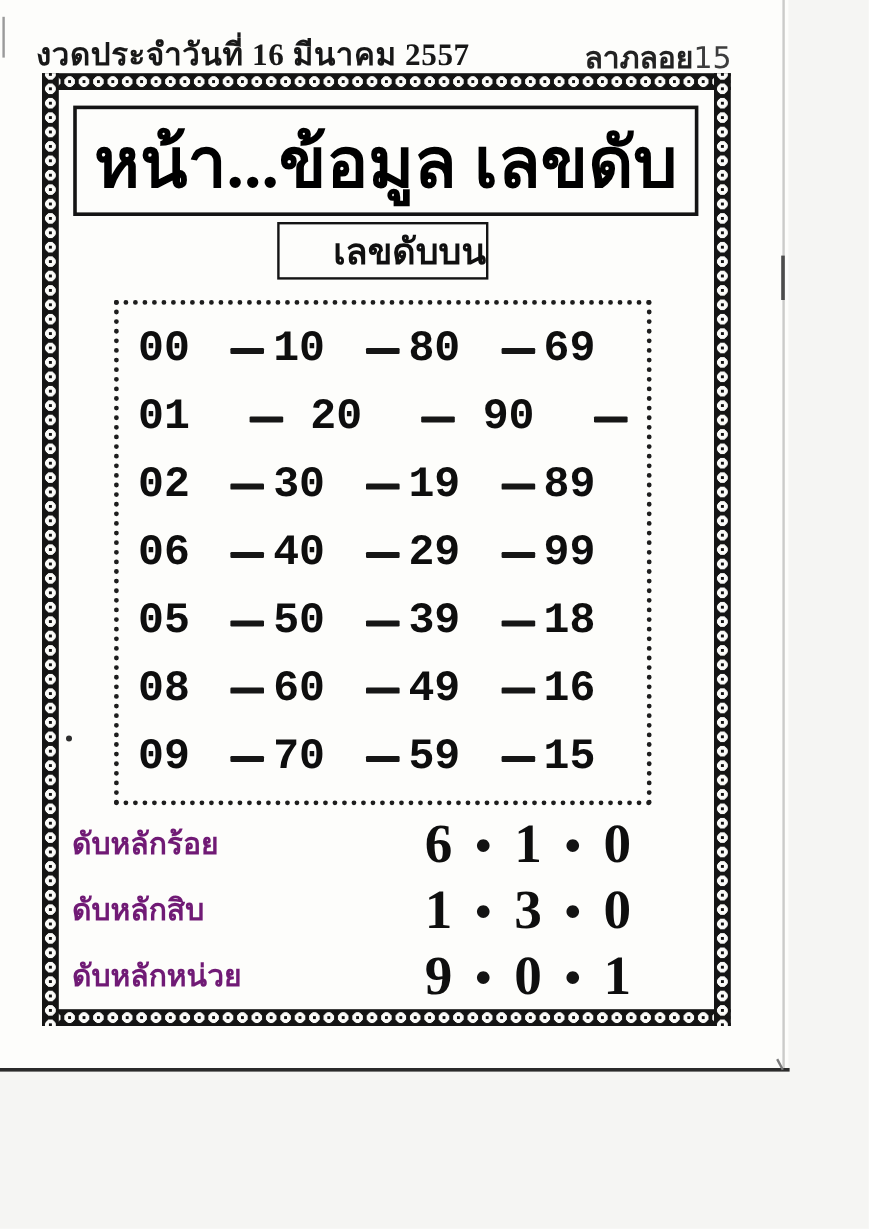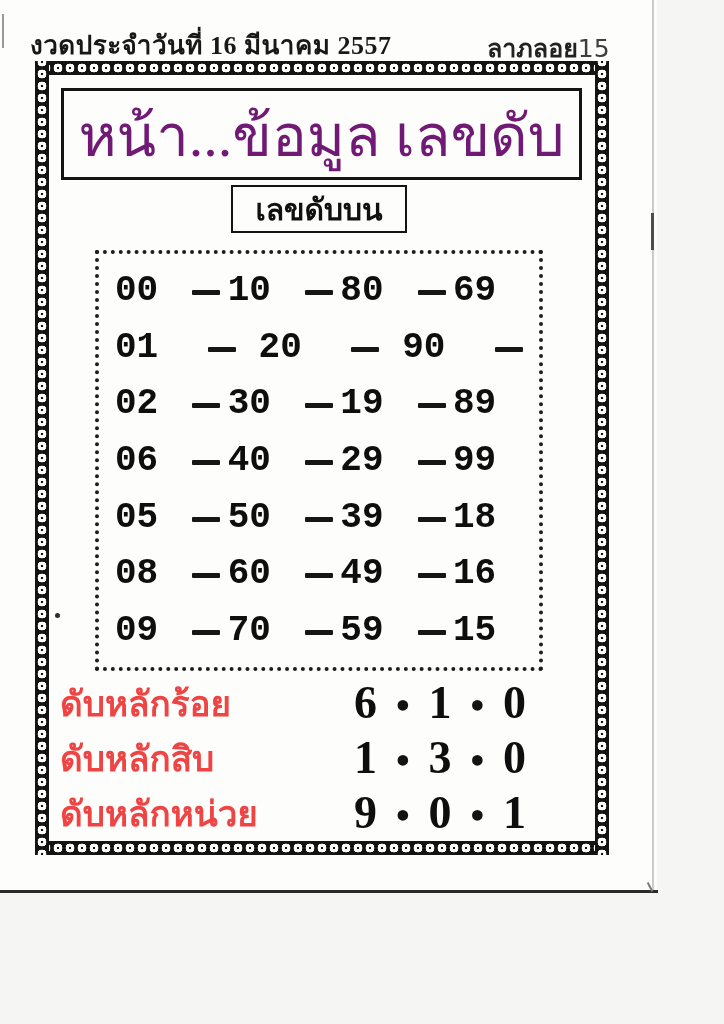--- a/index.html
+++ b/index.html
@@ -24,45 +24,45 @@
          background-size:12px 14px; background-position:center; }
   .orn-top    { left:0; top:0; width:574px; height:14px; }
   .orn-bottom { left:0; bottom:0; width:574px; height:14px; }
   .orn-left   { left:0; top:0; width:14px; height:794px; background-size:14px 12px; }
   .orn-right  { right:0; top:0; width:14px; height:794px; background-size:14px 12px; }
 
   
   .title-box { position:absolute; left:26px; top:27px; width:521px; height:92px;
                border:3px solid #141414; background:#fdfdfb;
                display:flex; align-items:center; justify-content:center; }
-  .title-box span { font-size:58px; font-weight:normal; color:#701a75; line-height:1;
+  .title-box span { font-size:58px; font-weight:bold; color:#000000; line-height:1;
                     white-space:nowrap; padding-top:6px; }
 
   
   .badge { position:absolute; left:196px; top:124px; width:176px; height:48px;
            border:2.5px solid #141414; background:#fdfdfb;
-           display:flex; align-items:center; justify-content:center; }
+           display:flex; align-items:center; justify-content:flex-end; }
   .badge span { font-size:30px; font-weight:bold; color:#101010; white-space:nowrap; }
 
   
   .dotted-box { position:absolute; left:60px; top:189px; width:448px; height:421px;
                 border:4px dotted #1d1d1d; }
   .grid { position:absolute; inset:0; display:flex; flex-direction:column;
           justify-content:space-around; padding:8px 16px; }
   .num-row { display:flex; justify-content:space-between; align-items:center; }
   .num { width:70px; text-align:left; font-size:36px; font-weight:bold; color:#0e0e0e;
          font-family:Liberation Mono, monospace; }
   .dash { width:28px; height:5px; background:#161616; border-radius:1px;
           overflow:hidden; text-indent:-999px; margin-top:4px; }
 
   
   .kill-rows { position:absolute; left:25px; top:617px; width:466px;
                display:flex; flex-direction:column; gap:5px; }
   .kill-row { display:flex; justify-content:space-between; align-items:center; height:50px; }
-  .kill-label { font-size:35px; font-weight:bold; color:#ef4444; white-space:nowrap; }
+  .kill-label { font-size:25px; font-weight:bold; color:#701a75; white-space:nowrap; }
   .kill-digits { display:flex; align-items:center; justify-content:space-between; width:172px; }
   .kdigit { font-size:46px; font-weight:bold; color:#0e0e0e; line-height:1;
             font-family:"Liberation Serif", serif; }
   .bullet { font-size:30px; font-weight:bold; color:#131313; padding-top:6px;
             font-family:"DejaVu Sans", sans-serif; }
 
   
   .edge-v { position:absolute; left:652px; top:0; width:2px; height:890px; background:#cbcbc9; }
   .edge-v-dark { position:absolute; left:651px; top:213px; width:3px; height:37px; background:#4d4d4d; }
   .edge-h { position:absolute; left:0; top:890px; width:658px; height:3px; background:#2b2b2b; }

